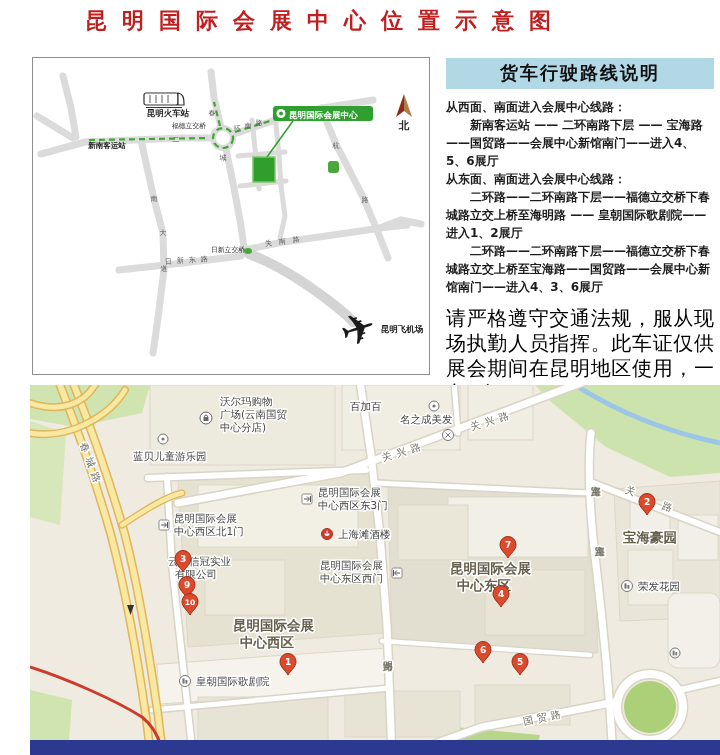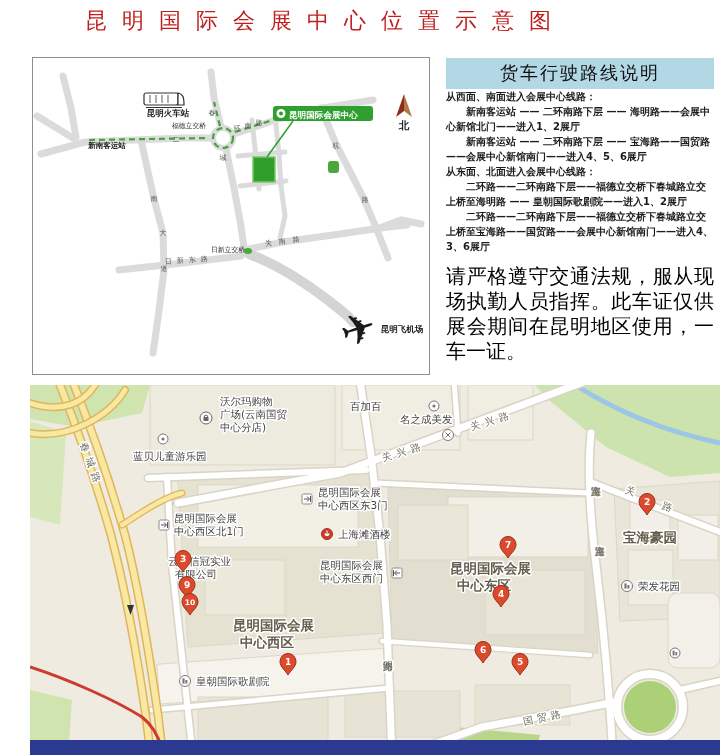--- a/index.html
+++ b/index.html
@@ -1,21 +1,21 @@
 <!DOCTYPE html>
 <html><head>
 <meta charset="utf-8">
 <style>
   html,body{margin:0;padding:0;background:#fff}
   #page{position:relative;width:720px;height:755px;background:#ffffff;font-family:"DejaVu Sans",sans-serif;overflow:hidden}
-  .title{position:absolute;left:85px;top:6px;font-size:22px;font-weight:normal;letter-spacing:15px;color:#c01f1f;white-space:nowrap}
+  .title{position:absolute;left:85px;top:6px;font-size:22px;font-weight:bold;letter-spacing:15px;color:#c01f1f;white-space:nowrap}
   #leftmap{position:absolute;left:32px;top:57px;width:396px;height:316px;border:1px solid #8f8f8f;background:#fff}
   #rightpanel{position:absolute;left:446px;top:58px;width:268px}
-  .hdr{background:#b2d8e6;text-align:center;font-weight:normal;font-size:18px;padding:3px 0 4px 0;letter-spacing:2px;color:#101010}
-  .routes{font-size:10px;font-weight:bold;color:#1c1c1c;line-height:1.5}
+  .hdr{background:#b2d8e6;text-align:center;font-weight:bold;font-size:18px;padding:3px 0 4px 0;letter-spacing:2px;color:#101010}
+  .routes{margin-top:9px;font-size:12px;font-weight:bold;color:#1c1c1c;line-height:1.5}
   .routes p{margin:0}
   .routes .rt{text-indent:2em}
   .sec2{margin-top:12px}
   .notice{margin-top:10px;font-family:"DejaVu Serif","Liberation Serif",serif;font-size:20px;line-height:1.25;color:#000;text-align:justify}
   #bottommap{position:absolute;left:30px;top:385px;width:690px;height:370px}
   svg{display:block}
   svg text{font-family:"DejaVu Sans",sans-serif}
   .halo{paint-order:stroke;stroke:#ffffff;stroke-width:3px;stroke-linejoin:round}
   .poi{font-size:10.5px;fill:#454545}
   .rd{font-size:10px;fill:#6e6d5e}
@@ -117,23 +117,22 @@
         <text class="lmrd" x="303" y="90" text-anchor="middle">杭</text>
         <text class="lmrd" x="332" y="144" text-anchor="middle">路</text>
       </g>
     </svg>
   </div>
 
   <div id="rightpanel">
     <div class="hdr">货车行驶路线说明</div>
     <div class="routes">
       <p>从西面、南面进入会展中心线路：</p>
-      <p class="rt">新南客运站 —— 二环南路下层 —— 海明路——会展中心新馆北门——进入1、2展厅</p>
       <p class="rt">新南客运站 —— 二环南路下层 —— 宝海路——国贸路——会展中心新馆南门——进入4、5、6展厅</p>
-      <p class="sec2">从东面、北面进入会展中心线路：</p>
+      <p class="sec2">从东面、南面进入会展中心线路：</p>
       <p class="rt">二环路——二环南路下层——福德立交桥下春城路立交上桥至海明路 —— 皇朝国际歌剧院——进入1、2展厅</p>
       <p class="rt">二环路——二环南路下层——福德立交桥下春城路立交上桥至宝海路——国贸路——会展中心新馆南门——进入4、3、6展厅</p>
     </div>
     <div class="notice">请严格遵守交通法规，服从现场执勤人员指挥。此车证仅供展会期间在昆明地区使用，一车一证。</div>
   </div>
 
   <div id="bottommap">
     <svg width="690" height="370" viewBox="0 0 690 370">
 
       <rect x="0" y="0" width="690" height="370" fill="#efebe0"></rect>

